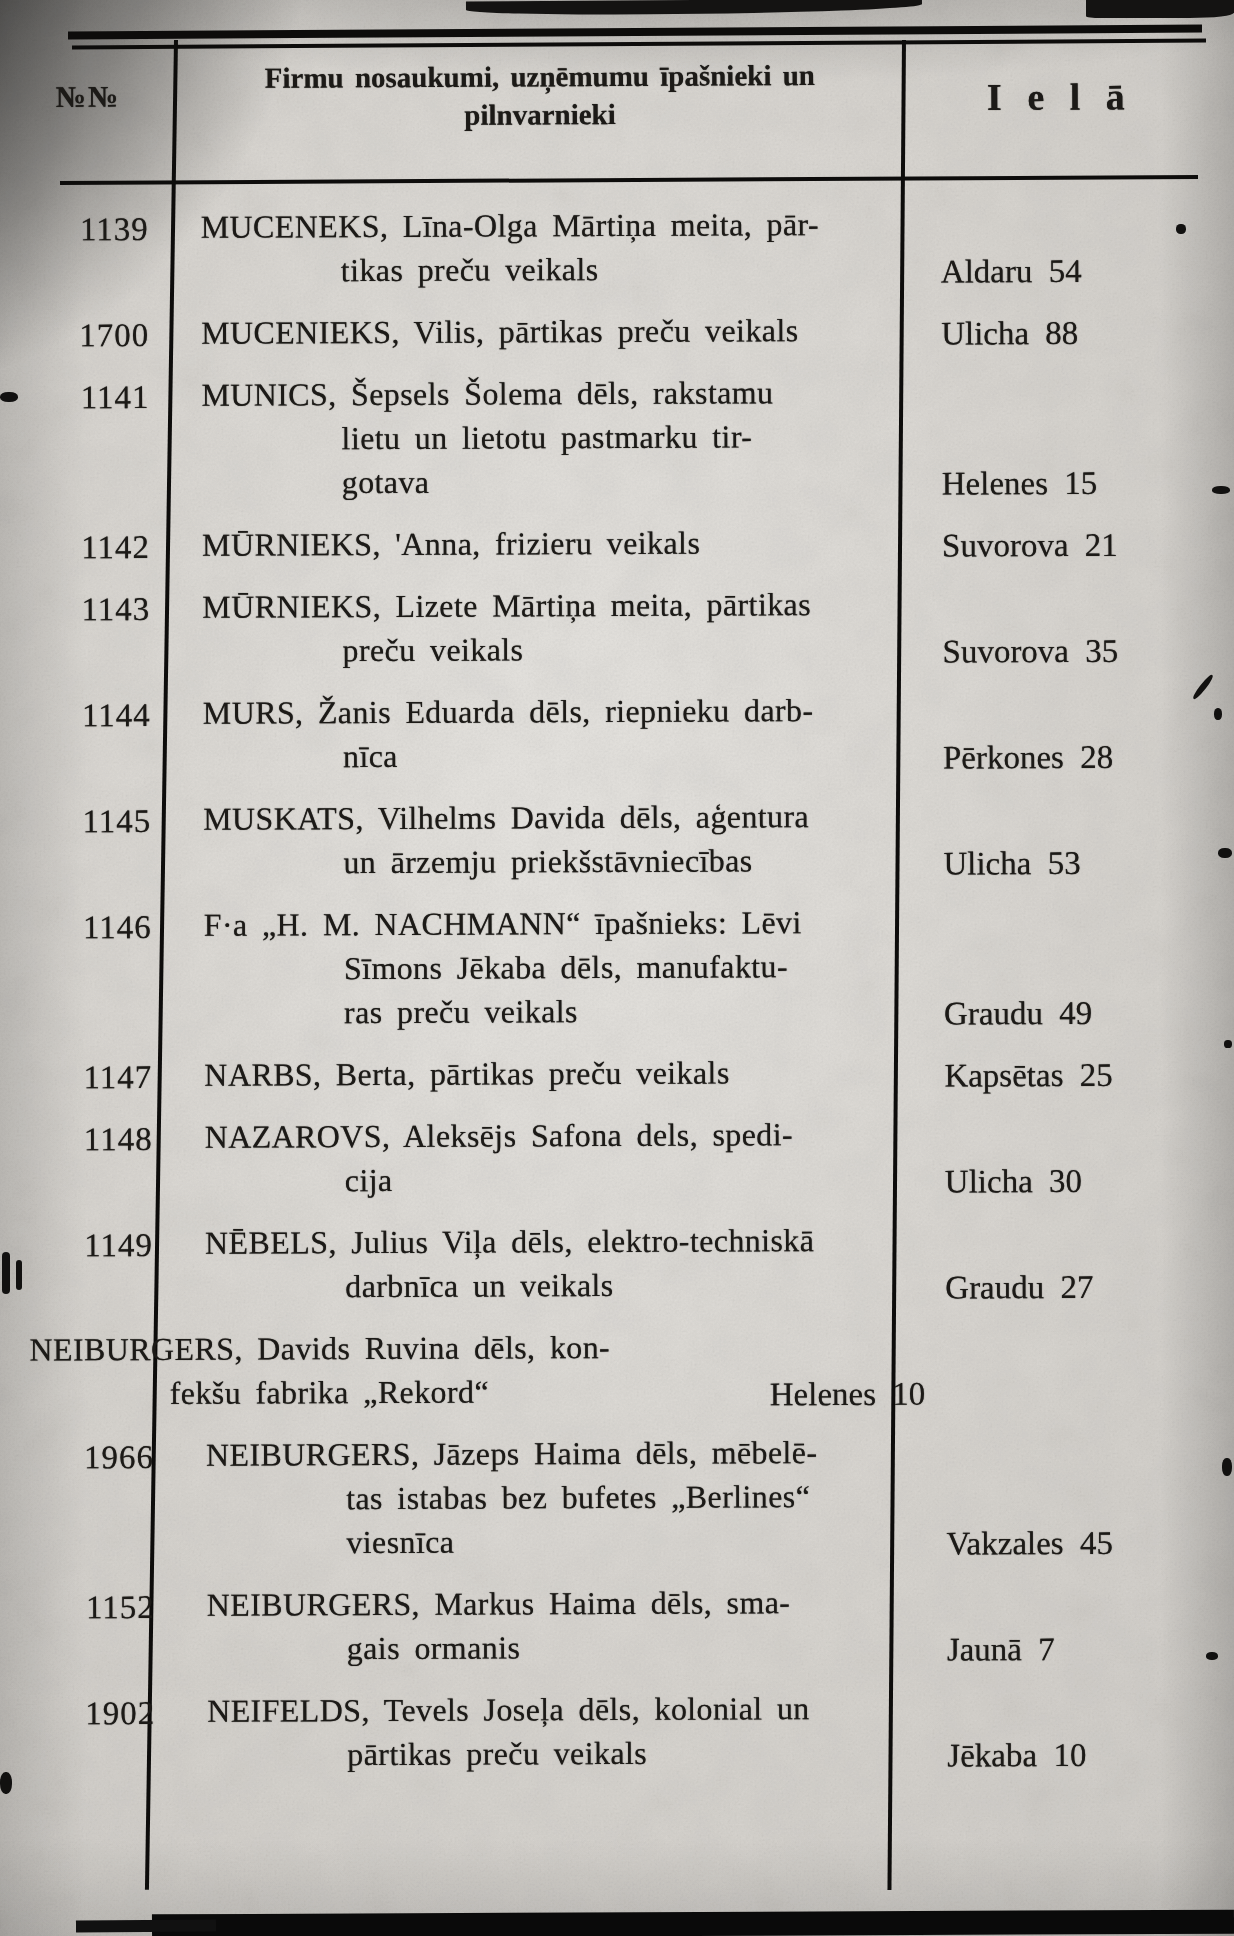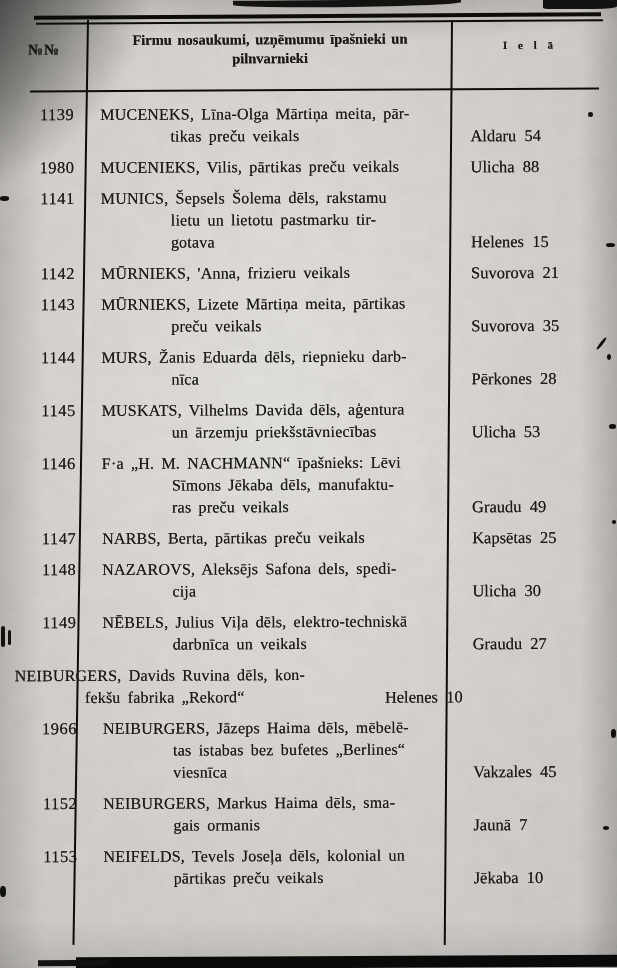--- a/index.html
+++ b/index.html
@@ -27,21 +27,21 @@
   .vline{position:absolute;top:20px;width:2.4px;height:925px;background:#0d0c0b;transform-origin:top center;}
   .vline1{left:87px;transform:rotate(.9deg);}
   .vline2{left:451px;transform:rotate(.45deg);}
   
   .header{position:absolute;left:0;top:24px;width:617px;height:64px;transform:rotate(-.3deg);}
   .hdr-num{position:absolute;left:0;top:16px;width:88px;text-align:center;
     font-size:15px;font-weight:bold;letter-spacing:1px;}
   .hdr-firm{position:absolute;left:96px;top:6px;width:348px;text-align:center;
     font-size:14.5px;font-weight:bold;line-height:19px;word-spacing:2px;}
   .hdr-street{position:absolute;left:455px;top:16px;width:150px;text-align:center;
-    font-size:11px;font-weight:bold;letter-spacing:4px;}
+    font-size:19px;font-weight:bold;letter-spacing:4px;}
   
   .tbody{position:absolute;left:0;top:103px;width:617px;transform:rotate(-.25deg);}
   .row{display:flex;align-items:stretch;margin-bottom:9px;}
   .c-num{width:88px;box-sizing:border-box;text-align:right;padding-right:12px;
     font-size:16.5px;line-height:22px;letter-spacing:.5px;}
   .c-desc{width:364px;box-sizing:border-box;padding:0 12px 0 14px;
     font-size:16px;line-height:22px;word-spacing:3px;letter-spacing:.2px;}
   .c-desc .line.cont{margin-left:70px;}
   .c-street{flex:1;box-sizing:border-box;padding-left:20px;display:flex;align-items:flex-end;
     font-size:16.5px;line-height:22px;word-spacing:4px;transform:translateY(1px);white-space:nowrap;}
@@ -92,21 +92,21 @@
   <div class="tbody">
       <div class="row">
         <div class="c-num ink">1139</div>
         <div class="c-desc ink">
           <div class="line">MUCENEKS, Līna-Olga Mārtiņa meita, pār-</div>
           <div class="line cont">tikas preču veikals</div>
         </div>
         <div class="c-street ink">Aldaru 54</div>
       </div>
       <div class="row">
-        <div class="c-num ink">1980</div>
+        <div class="c-num ink">1700</div>
         <div class="c-desc ink">
           <div class="line">MUCENIEKS, Vilis, pārtikas preču veikals</div>
         </div>
         <div class="c-street ink">Ulicha 88</div>
       </div>
       <div class="row">
         <div class="c-num ink">1141</div>
         <div class="c-desc ink">
           <div class="line">MUNICS, Šepsels Šolema dēls, rakstamu</div>
           <div class="line cont">lietu un lietotu pastmarku tir-</div>
@@ -195,21 +195,21 @@
       </div>
       <div class="row">
         <div class="c-num ink">1152</div>
         <div class="c-desc ink">
           <div class="line">NEIBURGERS, Markus Haima dēls, sma-</div>
           <div class="line cont">gais ormanis</div>
         </div>
         <div class="c-street ink">Jaunā 7</div>
       </div>
       <div class="row">
-        <div class="c-num ink">1153</div>
+        <div class="c-num ink">1902</div>
         <div class="c-desc ink">
           <div class="line">NEIFELDS, Tevels Joseļa dēls, kolonial un</div>
           <div class="line cont">pārtikas preču veikals</div>
         </div>
         <div class="c-street ink">Jēkaba 10</div>
       </div>
     </div>
 
   <div class="bar-bottom"></div>
   <div class="bar-bottom2"></div>

